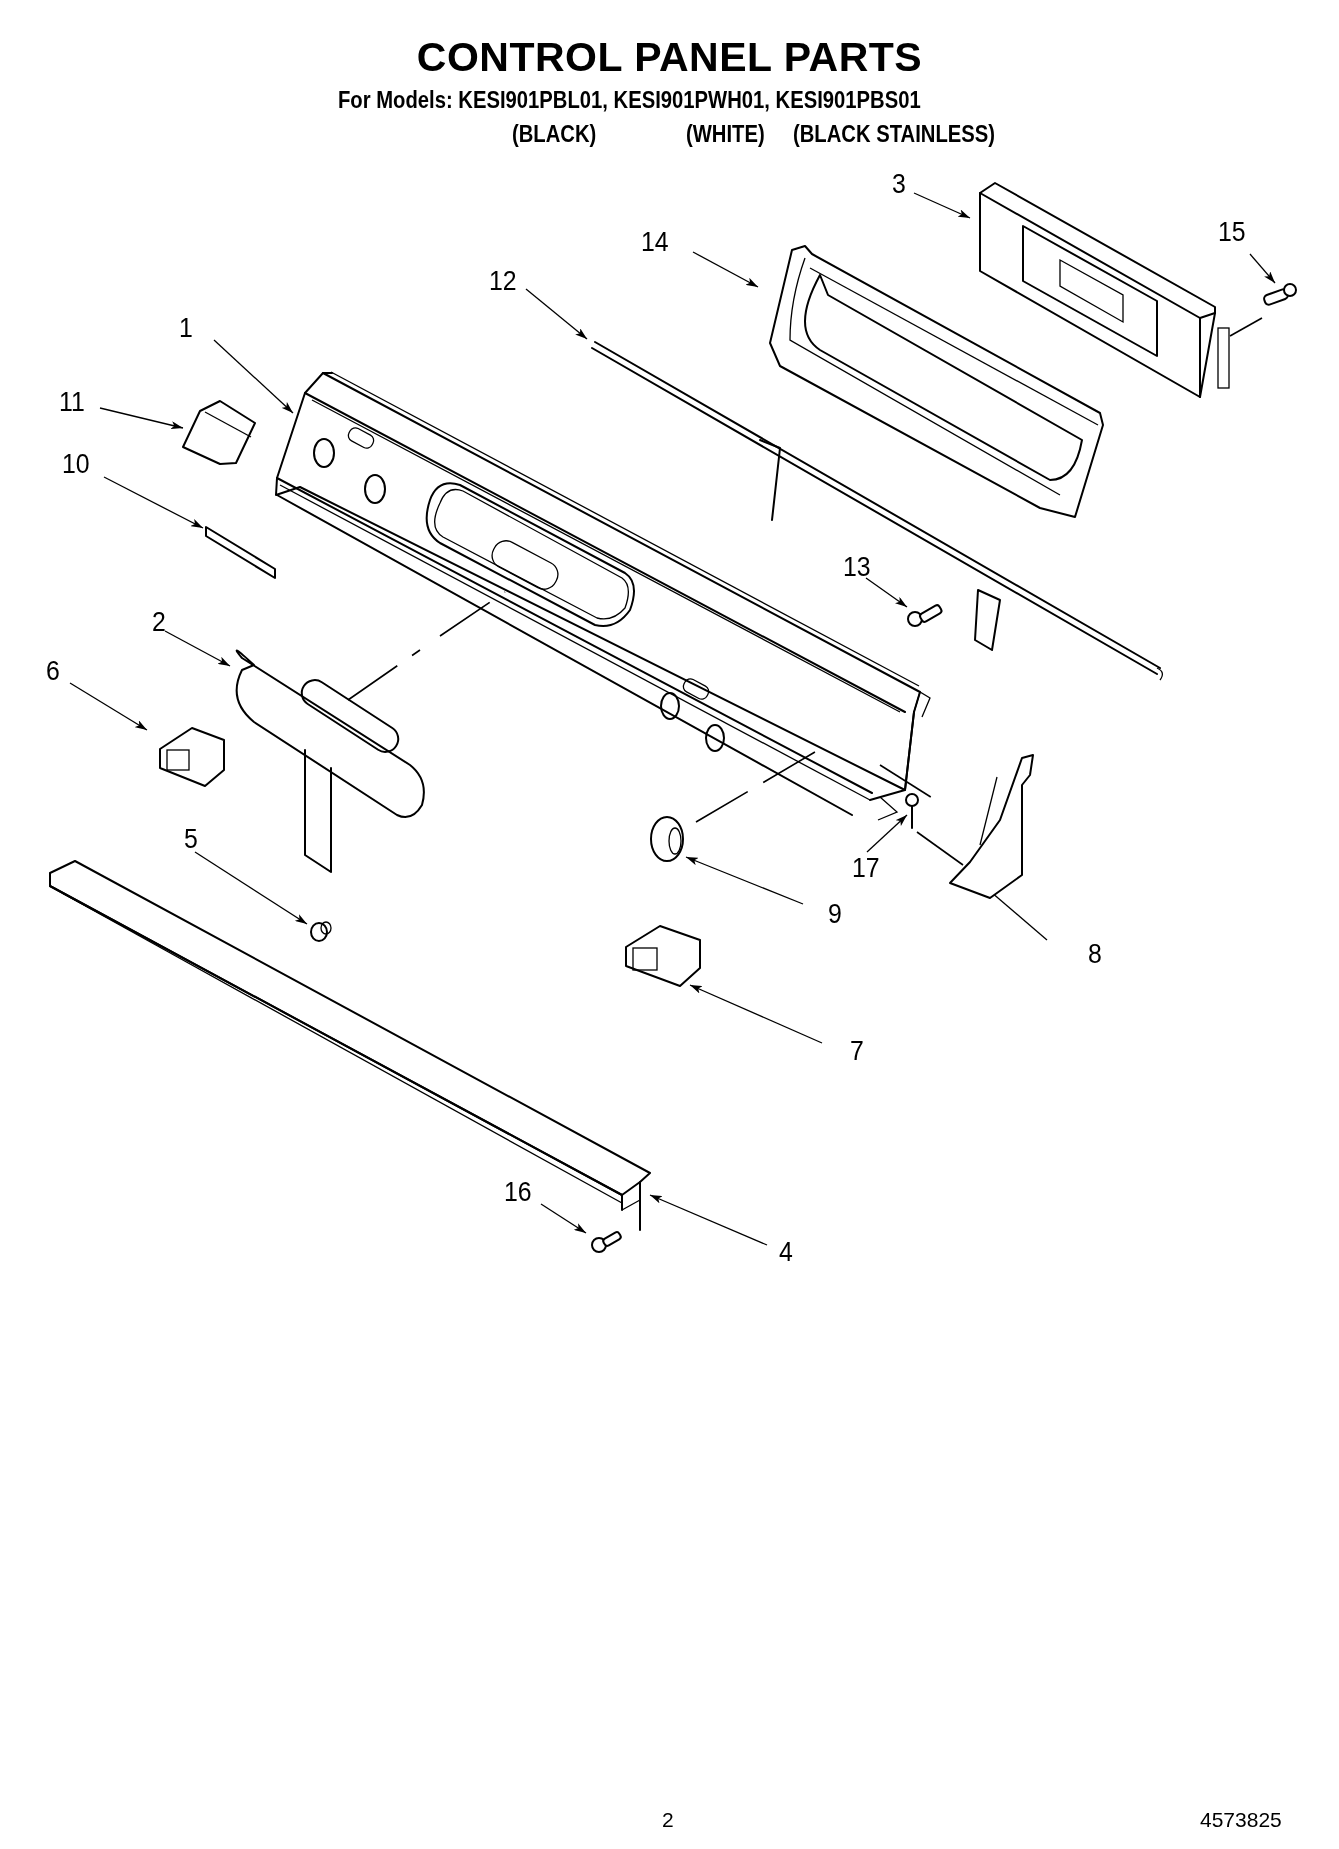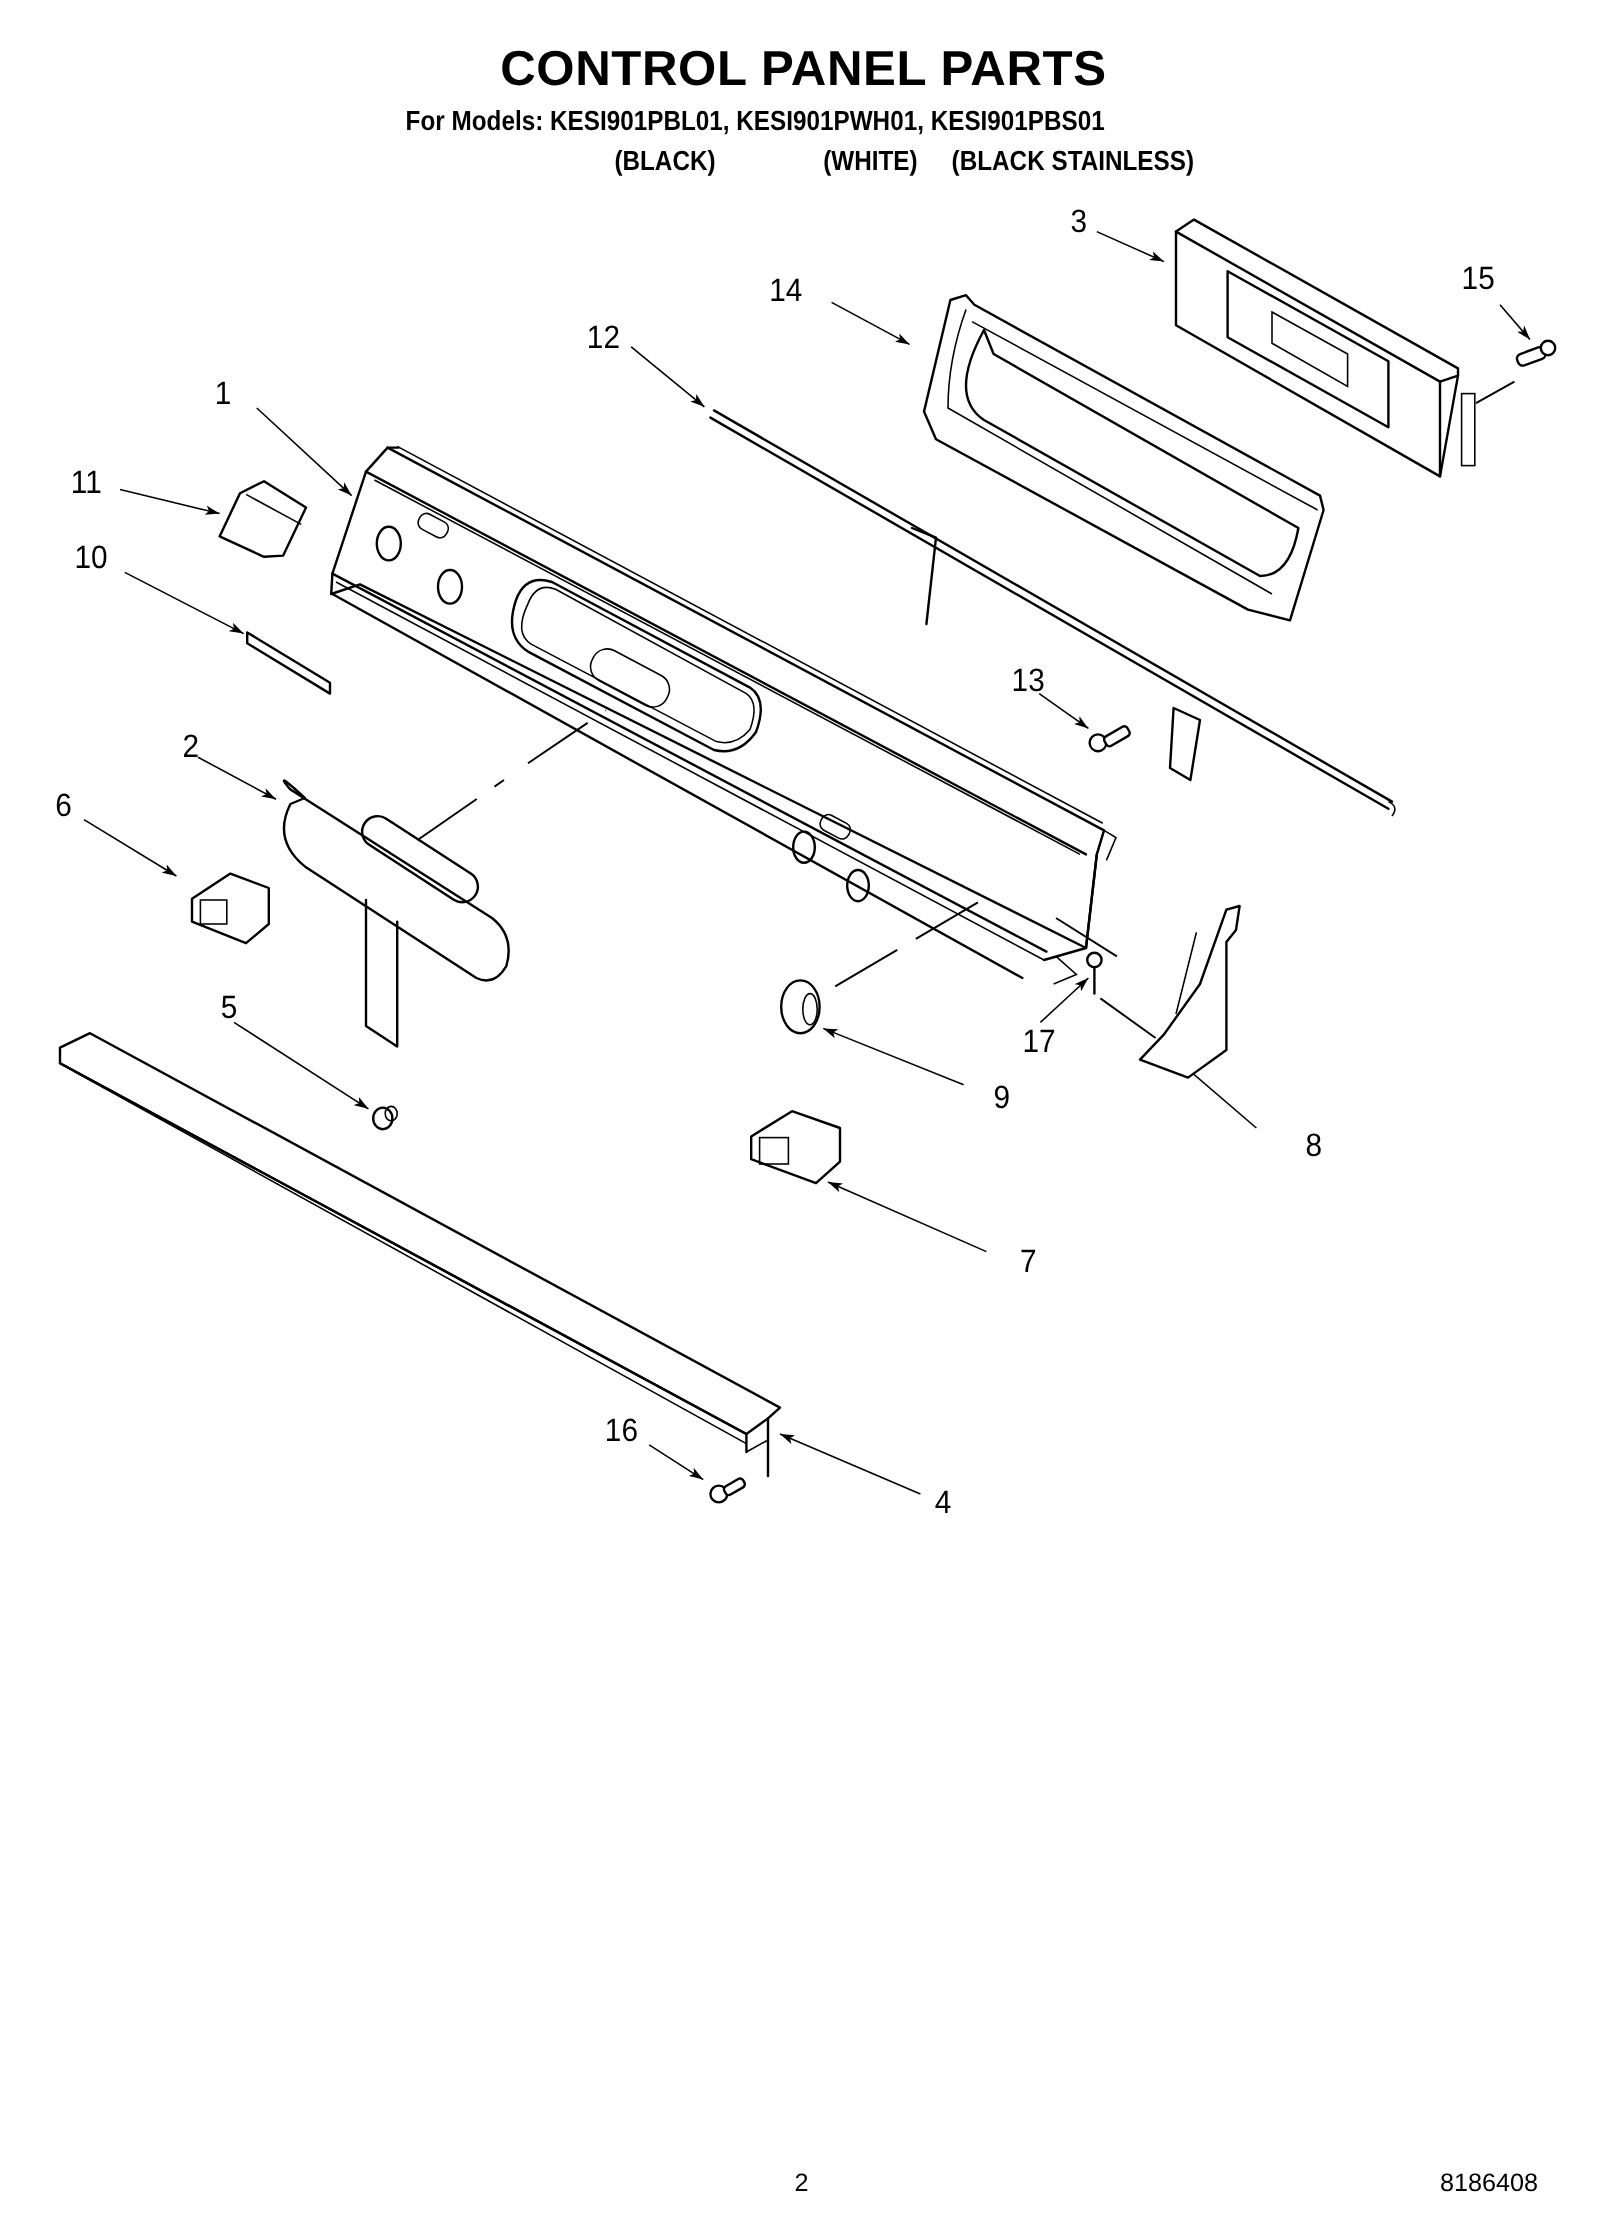--- a/index.html
+++ b/index.html
@@ -187,13 +187,13 @@
 <div class="callout" style="left:62px;top:451px">10</div>
 <div class="callout" style="left:59px;top:389px">11</div>
 <div class="callout" style="left:489px;top:268px">12</div>
 <div class="callout" style="left:843px;top:554px">13</div>
 <div class="callout" style="left:641px;top:229px">14</div>
 <div class="callout" style="left:1218px;top:219px">15</div>
 <div class="callout" style="left:504px;top:1179px">16</div>
 <div class="callout" style="left:852px;top:855px">17</div>
 
 <div class="footer" style="left:662px">2</div>
-<div class="footer" style="left:1200px">8186408</div>
+<div class="footer" style="left:1200px">4573825</div>
 
 </body></html>

